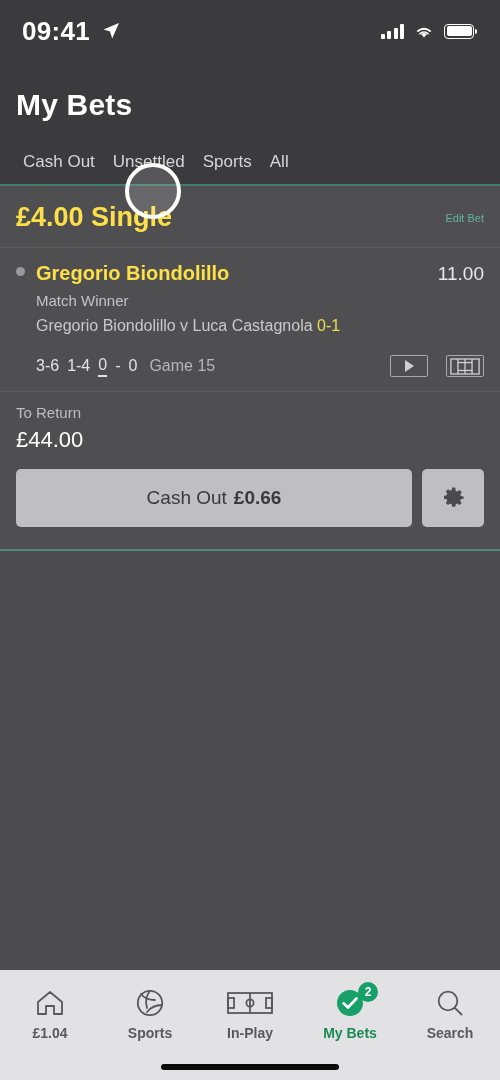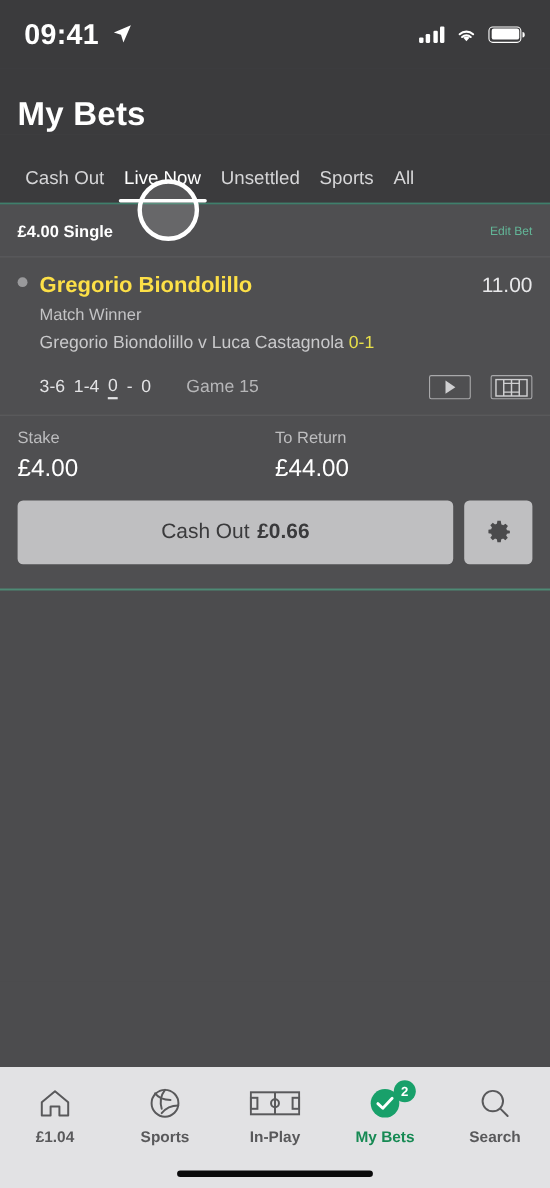--- a/index.html
+++ b/index.html
@@ -58,37 +58,37 @@
     border-radius:50%; border:4px solid #fff; background:rgba(255,255,255,0.14);
     z-index: 40; pointer-events:none;
   }
 
   
   .bet-card { background:#4f4f51; }
   .bet-head {
     display:flex; align-items:center; justify-content:space-between;
     padding: 16px 16px 14px 16px;
   }
-  .bet-head-title { font-size:15px; font-weight:700; color:#ffffff; }
+  .bet-head-title { font-size:27px; font-weight:700; color:#fde047; }
   .edit-bet { font-size:11px; color:#63b597; }
 
   .divider { height:1px; background:#5c5c5e; }
 
   .sel { padding: 14px 16px 6px 16px; }
   .sel-row1 { display:flex; align-items:baseline; }
   .sel-dot { width:9px; height:9px; border-radius:50%; background:#9a9a9c; margin-right:11px; flex:0 0 auto; position:relative; top:-4px;}
   .sel-name { font-size:20px; font-weight:700; color:#fde047; flex:1; }
   .sel-odds { font-size:19px; color:#e8e8ea; }
   .sel-market { font-size:15px; color:#c3c3c5; margin: 7px 0 0 20px; }
   .sel-event { font-size:16px; color:#c9c9cb; margin: 8px 0 0 20px; }
   .sel-event .score { color:#e8e04a; }
 
   .score-row {
     display:flex; align-items:center; padding: 14px 16px 14px 36px;
-    gap: 26px;
+    gap: 6px;
   }
   .score-sets { font-size:16px; color:#e3e3e5; display:flex; align-items:center; gap:8px; }
   .score-sets .srv { border-bottom:2px solid #e3e3e5; padding-bottom:1px; }
   .score-game { font-size:16px; color:#b6b6b8; margin-left:6px; }
   .score-icons { margin-left:auto; display:flex; align-items:center; gap:18px; }
   .icon-box { width:38px; height:22px; border:1.6px solid #a9a9ab; border-radius:2px; display:flex; align-items:center; justify-content:center; }
   .play-tri { width:0;height:0;border-left:9px solid #cfcfd1;border-top:6px solid transparent;border-bottom:6px solid transparent; }
 
   .totals { display:flex; padding: 12px 16px 16px 16px; }
   .tot { flex:1; }
@@ -157,21 +157,20 @@
         </span>
     </div>
   </div>
 
   <div class="header">
     <div class="page-title">My Bets</div>
   </div>
 
   <div class="tabs">
     <div class="tab"><span>Cash Out</span></div>
-    <div class="tab active"><span>Live Now</span></div>
     <div class="tab"><span>Unsettled</span></div>
     <div class="tab"><span>Sports</span></div>
     <div class="tab"><span>All</span></div>
   </div>
   <div class="tabs-underline"></div>
 
   <div class="tap-ring"></div>
 
   <div class="bet-card">
 
@@ -218,24 +217,20 @@
             <line x1="25" y1="1" x2="25" y2="18" stroke="#cfcfd1" stroke-width="1.5"></line>
           </svg>
         </span>
       </span>
     </div>
 
     <div class="divider"></div>
 
     <div class="totals">
       <div class="tot">
-        <div class="tot-label">Stake</div>
-        <div class="tot-value">£4.00</div>
-      </div>
-      <div class="tot">
         <div class="tot-label">To Return</div>
         <div class="tot-value">£44.00</div>
       </div>
     </div>
 
     <div class="cashout-row">
       <div class="cashout-btn">
         <span>Cash Out</span>
         <b>£0.66</b>
       </div>

